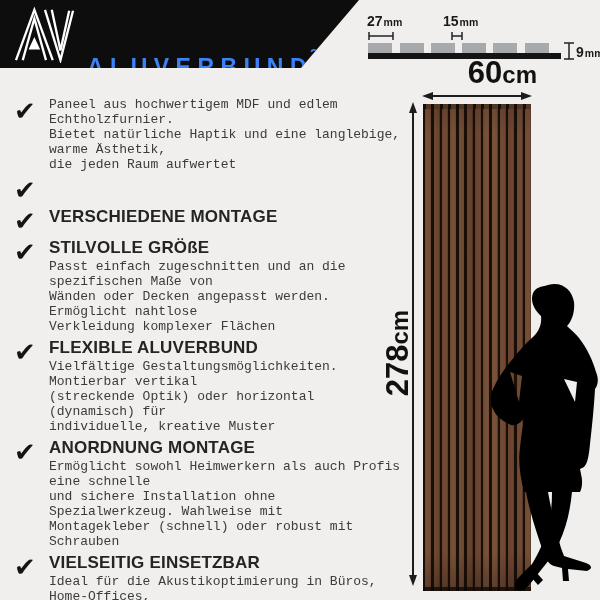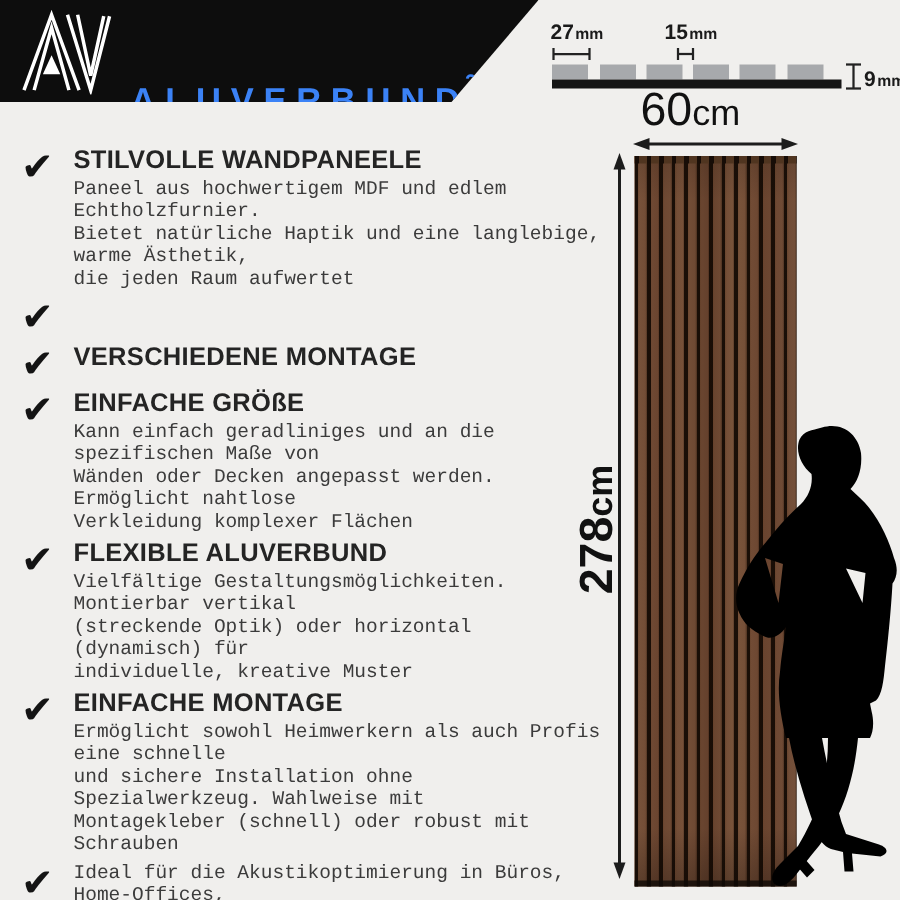--- a/index.html
+++ b/index.html
@@ -43,22 +43,22 @@
   .ftitle {
     font-size:17px; line-height:19px; font-weight:bold;
     color:#242424; letter-spacing:.2px; margin-bottom:2px; white-space:nowrap;
   }
   .fdesc {
     font-size:13px; line-height:15px; color:#3b3b3b; white-space:pre-line;font-family:Liberation Mono, monospace;
   }
 
   
   .panel-width-label {
-    position:absolute; left:427px; top:57px; width:120px;
-    text-align:left; color:#111; font-weight:normal; font-size:31px; line-height:32px;
+    position:absolute; left:417px; top:57px; width:120px;
+    text-align:right; color:#111; font-weight:bold; font-size:31px; line-height:32px;
     white-space:nowrap;
   }
   .panel-width-label .unit { font-size:24px; }
   .panel-height-label {
     position:absolute; left:343px; top:337px; width:110px; height:32px;
     text-align:center; color:#111; font-weight:bold; font-size:31px; line-height:32px;
     transform:rotate(-90deg); white-space:nowrap;
   }
   .panel-height-label .unit { font-size:24px; }
   .harrow { position:absolute; left:422px; top:90px; }
@@ -131,71 +131,71 @@
       <line x1="214" y1="51" x2="224" y2="51"></line>
   </g>
   <text x="226" y="49"><tspan class="dim-num">9</tspan><tspan class="dim-unit" dx="1">mm</tspan></text>
 </svg>
 
 <div class="features">
 
   <div class="feat">
     <span class="check">✔</span>
     <div class="ftxt">
-      <div class="ftitle">STILVOLLE WANDPANEELE</div>
       <div class="fdesc">Paneel aus hochwertigem MDF und edlem Echtholzfurnier.
 Bietet natürliche Haptik und eine langlebige, warme Ästhetik,
 die jeden Raum aufwertet</div>
     </div>
   </div>
 
   <div class="feat">
     <span class="check">✔</span>
   </div>
 
   <div class="feat">
     <span class="check">✔</span>
     <div class="ftxt">
       <div class="ftitle">VERSCHIEDENE MONTAGE</div>
     </div>
   </div>
 
   <div class="feat">
     <span class="check">✔</span>
     <div class="ftxt">
-      <div class="ftitle">EINFACHE GRÖßE</div>
-      <div class="fdesc">Kann einfach geradliniges und an die spezifischen Maße von
+      <div class="ftitle">STILVOLLE GRÖßE</div>
+      <div class="fdesc">Passt einfach zugeschnitten und an die spezifischen Maße von
 Wänden oder Decken angepasst werden. Ermöglicht nahtlose
 Verkleidung komplexer Flächen</div>
     </div>
   </div>
 
   <div class="feat">
     <span class="check">✔</span>
     <div class="ftxt">
       <div class="ftitle">FLEXIBLE ALUVERBUND</div>
       <div class="fdesc">Vielfältige Gestaltungsmöglichkeiten. Montierbar vertikal
 (streckende Optik) oder horizontal (dynamisch) für
 individuelle, kreative Muster</div>
     </div>
   </div>
 
   <div class="feat">
     <span class="check">✔</span>
     <div class="ftxt">
-      <div class="ftitle">EINFACHE MONTAGE</div>
+      <div class="ftitle">ANORDNUNG MONTAGE</div>
       <div class="fdesc">Ermöglicht sowohl Heimwerkern als auch Profis eine schnelle
 und sichere Installation ohne Spezialwerkzeug. Wahlweise mit
 Montagekleber (schnell) oder robust mit Schrauben</div>
     </div>
   </div>
 
   <div class="feat">
     <span class="check">✔</span>
     <div class="ftxt">
+      <div class="ftitle">VIELSEITIG EINSETZBAR</div>
       <div class="fdesc">Ideal für die Akustikoptimierung in Büros, Home-Offices,
 Studios und privaten Wohnzimmern. Verbessert Atmosphäre
 und Komfort</div>
     </div>
   </div>
 
 </div>
 
 <div class="panel-width-label"><span>60</span><span class="unit">cm</span></div>
 

